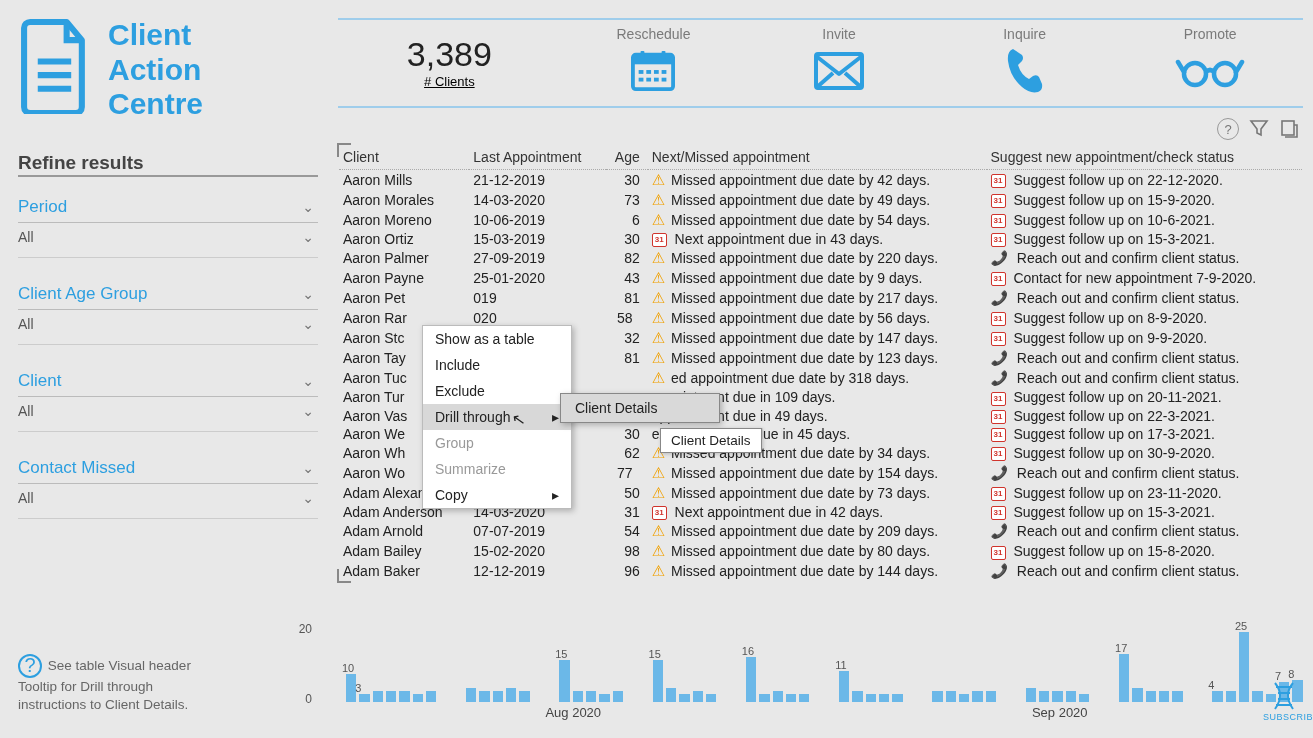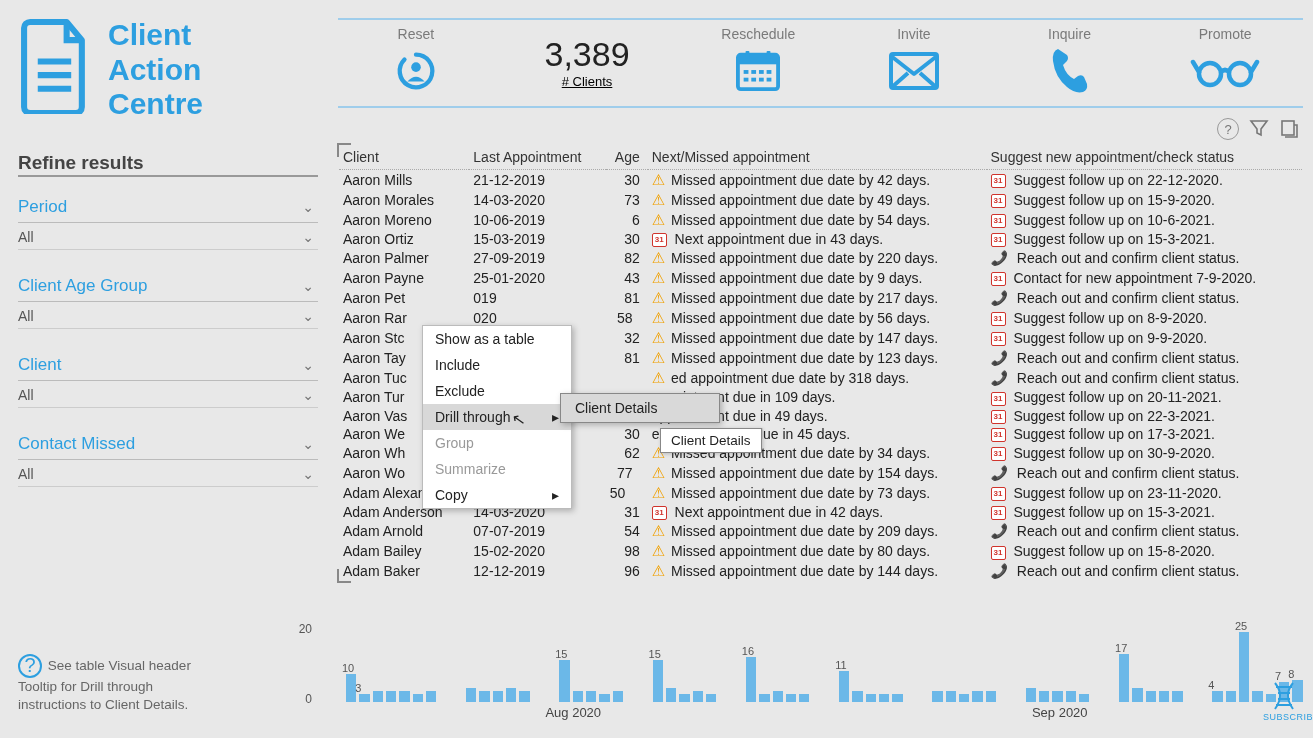--- a/index.html
+++ b/index.html
@@ -15,21 +15,21 @@
 }
 .page { display: flex; padding: 18px 10px 0 18px; }
 .left-col { width: 300px; flex-shrink: 0; }
 .logo-row { display: flex; align-items: flex-start; gap: 14px; margin-bottom: 30px; }
 .logo-svg { color: #2d9fe0; }
 .logo-title { color: #2d9fe0; font-size: 30px; font-weight: 600; line-height: 1.15; }
 .refine-header { font-size: 19px; font-weight: 600; color: #444; border-bottom: 2px solid #999; margin-bottom: 14px; padding-bottom: 1px;}
 .filter-block { margin-bottom: 20px; }
 .filter-label-row { display: flex; justify-content: space-between; align-items: center; border-bottom: 1px solid #bbb; padding: 6px 4px 5px 0; cursor: pointer; }
 .filter-label { color: #2d9fe0; font-size: 17px; }
-.filter-value-row { display: flex; justify-content: space-between; align-items: center; padding: 6px 4px 4px 0; border-bottom: 1px solid #ccc; cursor: pointer;}
+.filter-value-row { display: flex; justify-content: space-between; align-items: center; padding: 6px 4px 12px 0; border-bottom: 1px solid #ccc; cursor: pointer;}
 .filter-value { color: #555; font-size: 14px; }
 .chevron { color: #777; font-size: 14px; }
 .help-block { position: absolute; left: 18px; bottom: 24px; font-size: 13.5px; color: #666; max-width: 200px; line-height: 1.35; }
 .help-icon { color: #2d9fe0; font-size: 20px; vertical-align: middle; border: 2px solid #2d9fe0; border-radius: 50%; width: 24px; height: 24px; display: inline-flex; align-items: center; justify-content: center; margin-right: 2px; }
 
 .main-col { flex: 1; min-width: 0; margin-left: 20px; }
 .top-tiles { display: flex; border-top: 2px solid #9fcdeb; border-bottom: 2px solid #9fcdeb; padding: 4px 0 6px 0; margin-bottom: 8px; align-items: center;}
 .tile { flex: 1; text-align: center; color: #2d9fe0; cursor: pointer; padding: 2px 0;}
 .tile-label { color: #7a7a7a; font-size: 14px; margin-bottom: 1px; }
 .tile-icon { font-size: 38px; color: #2d9fe0; display: flex; justify-content: center; align-items:center; height: 55px;}
@@ -136,30 +136,20 @@
       <span class="filter-value">All</span>
       <span class="chevron">⌄</span>
     </div>
         </div>
       </div>
 
   </div>
 
   <div class="main-col">
     <div class="top-tiles">
-      <div class="tile">
-        <div class="tile-label">Reset</div>
-        <div class="tile-icon">
-          <svg width="48" height="48" viewBox="0 0 50 50" fill="none" stroke="#2d9fe0" stroke-width="4.5" stroke-linecap="round">
-            <path d="M25 8 a17 17 0 1 1 -12 5"></path>
-            <circle cx="25" cy="21" r="5" fill="#2d9fe0" stroke="none"></circle>
-            <path d="M16 36 q9 -10 18 0" fill="#2d9fe0" stroke="none"></path>
-          </svg>
-        </div>
-      </div>
       <div class="tile tile-big tile-count">
         <div class="big-num">3,389</div>
         <div class="sub"># Clients</div>
       </div>
       <div class="tile">
         <div class="tile-label">Reschedule</div>
         <div class="tile-icon">
           <svg width="48" height="44" viewBox="0 0 50 46" fill="#2d9fe0">
             <rect x="4" y="6" width="42" height="36" rx="3" fill="none" stroke="#2d9fe0" stroke-width="4"></rect>
             <rect x="4" y="6" width="42" height="10"></rect>
@@ -340,21 +330,21 @@
             <tr>
     <td>Aaron Wo</td>
     <td>019</td>
     <td style="text-align:center">77</td>
     <td><span class="icon-warn">⚠</span> Missed appointment due date by 154 days.</td>
     <td><span class="icon-phone">📞</span> Reach out and confirm client status.</td>
             </tr>
             <tr>
     <td>Adam Alexander</td>
     <td>22-11-2019</td>
-    <td style="">50</td>
+    <td style="text-align:right">50</td>
     <td><span class="icon-warn">⚠</span> Missed appointment due date by 73 days.</td>
     <td><span class="icon-cal-box"></span> Suggest follow up on 23-11-2020.</td>
             </tr>
             <tr>
     <td>Adam Anderson</td>
     <td>14-03-2020</td>
     <td style="text-align:right">31</td>
     <td><span class="icon-cal-box"></span> Next appointment due in 42 days.</td>
     <td><span class="icon-cal-box"></span> Suggest follow up on 15-3-2021.</td>
             </tr>

